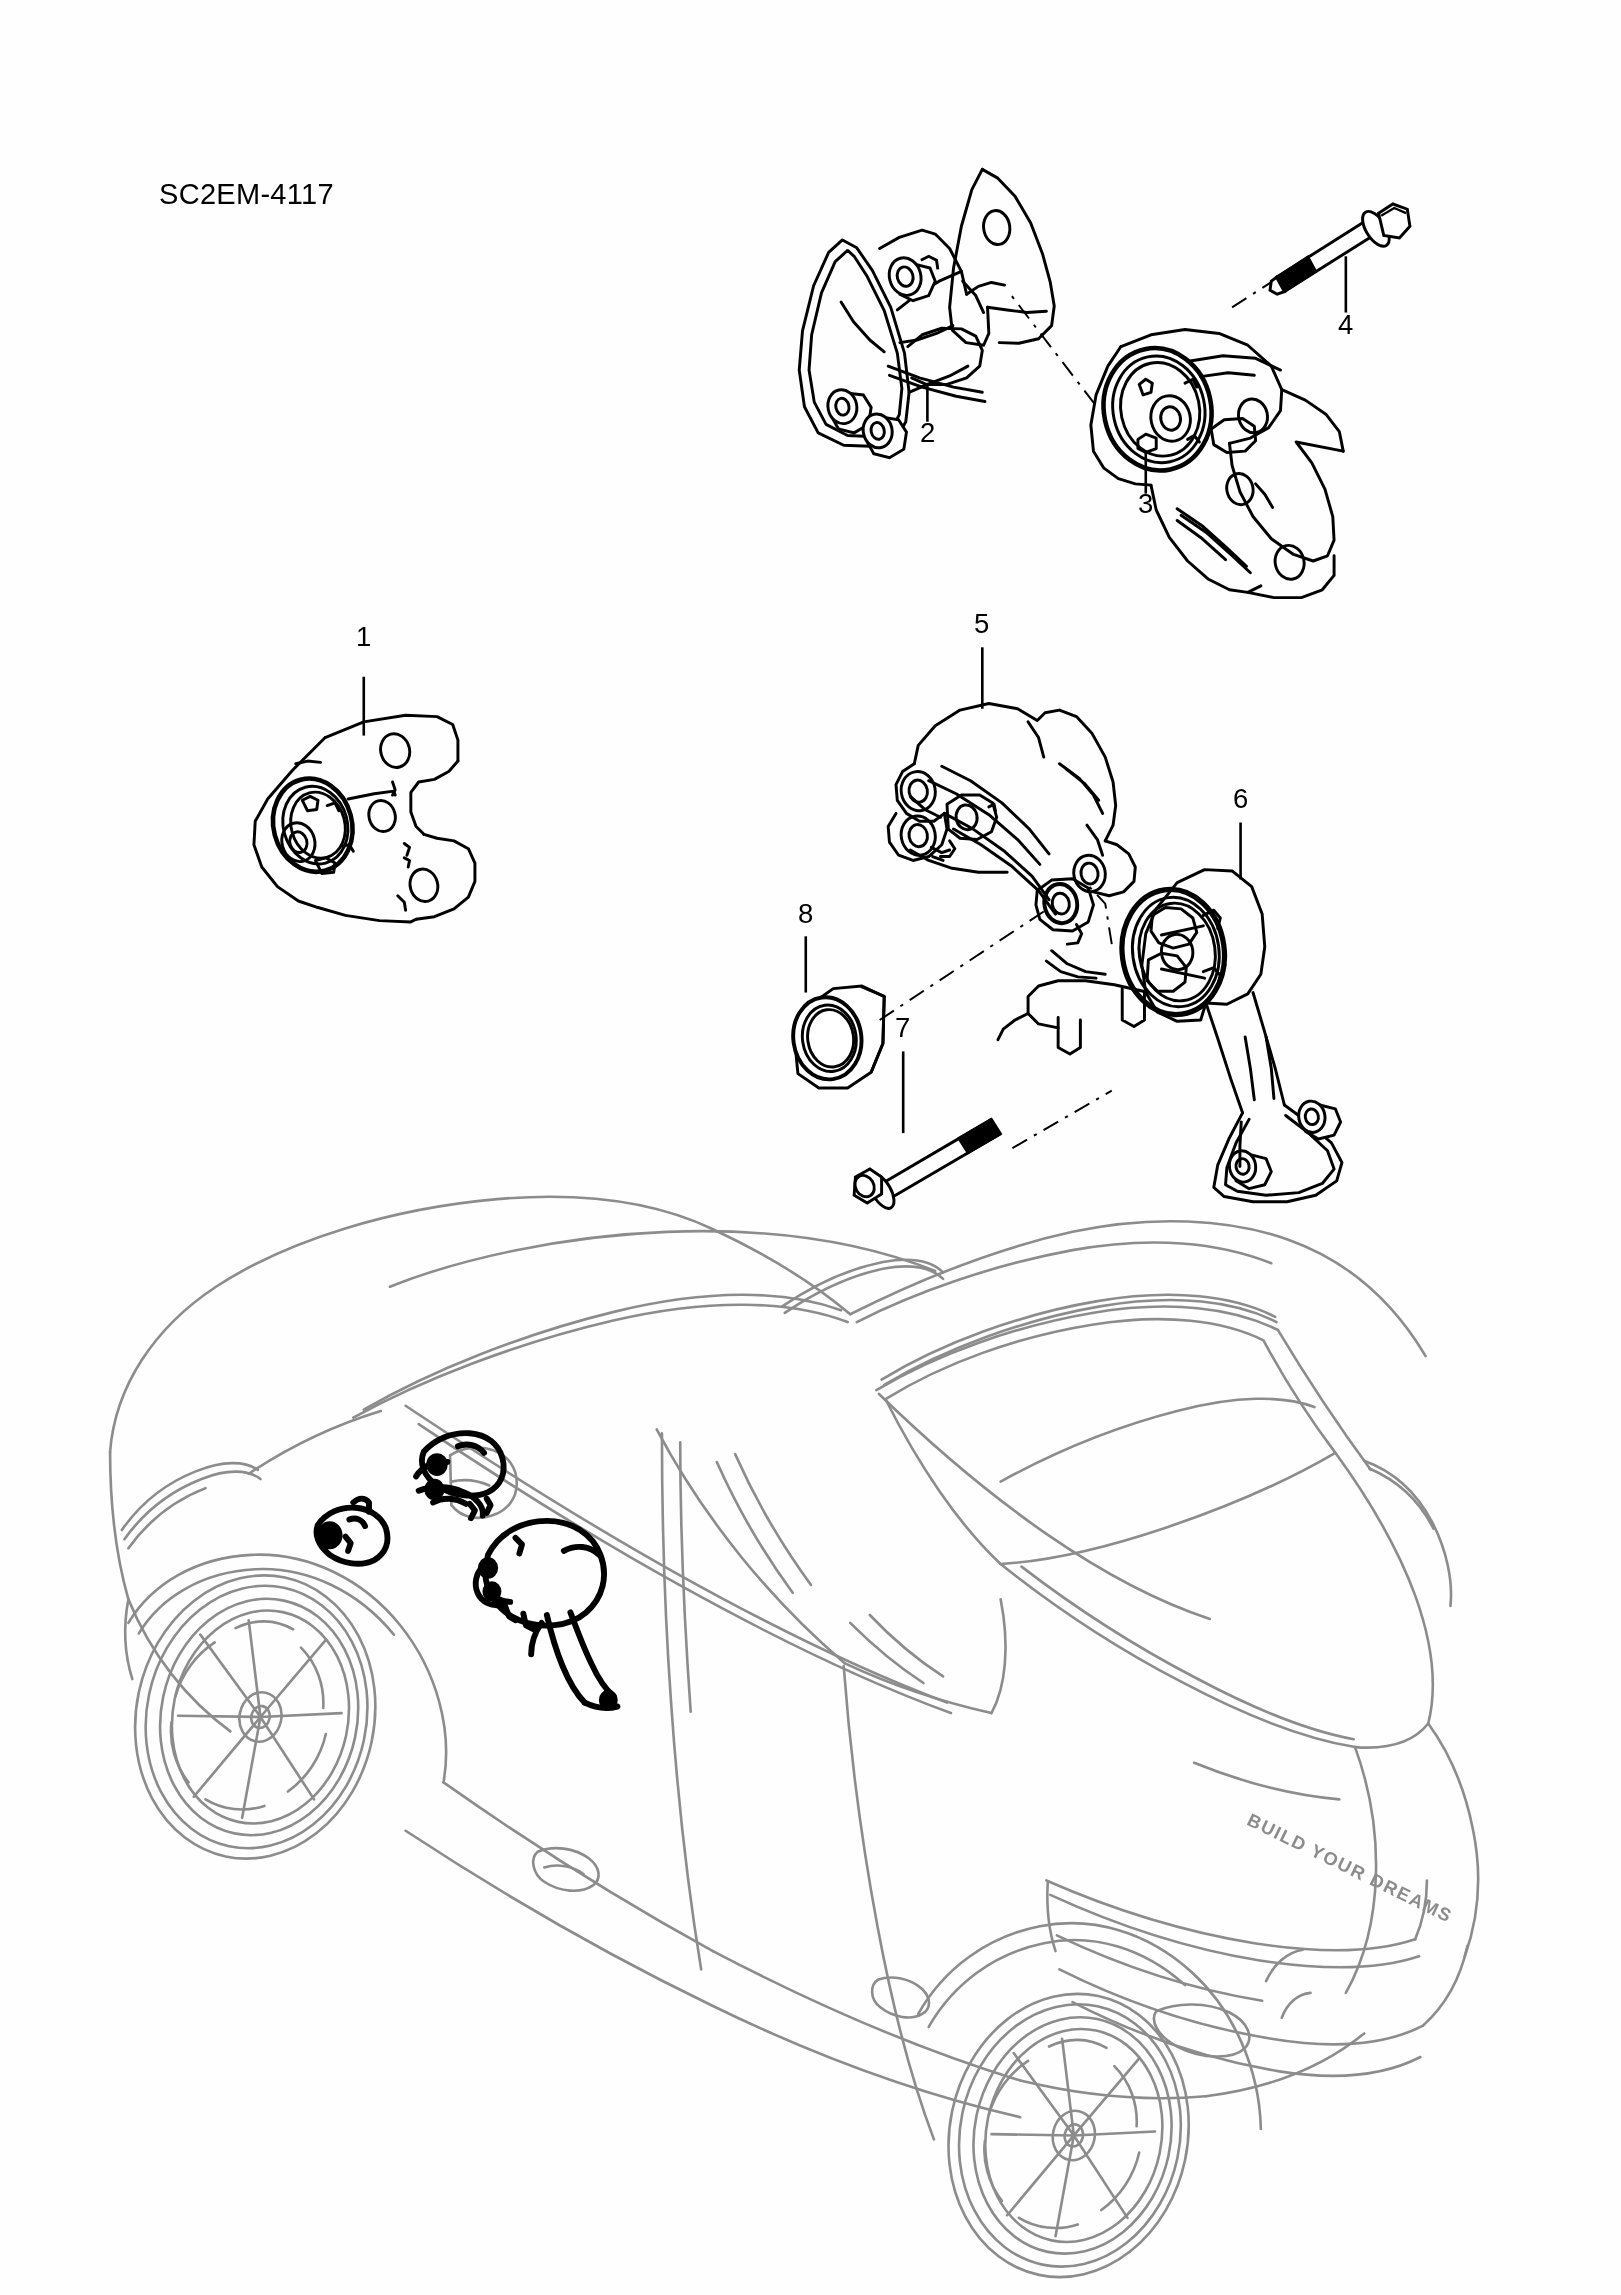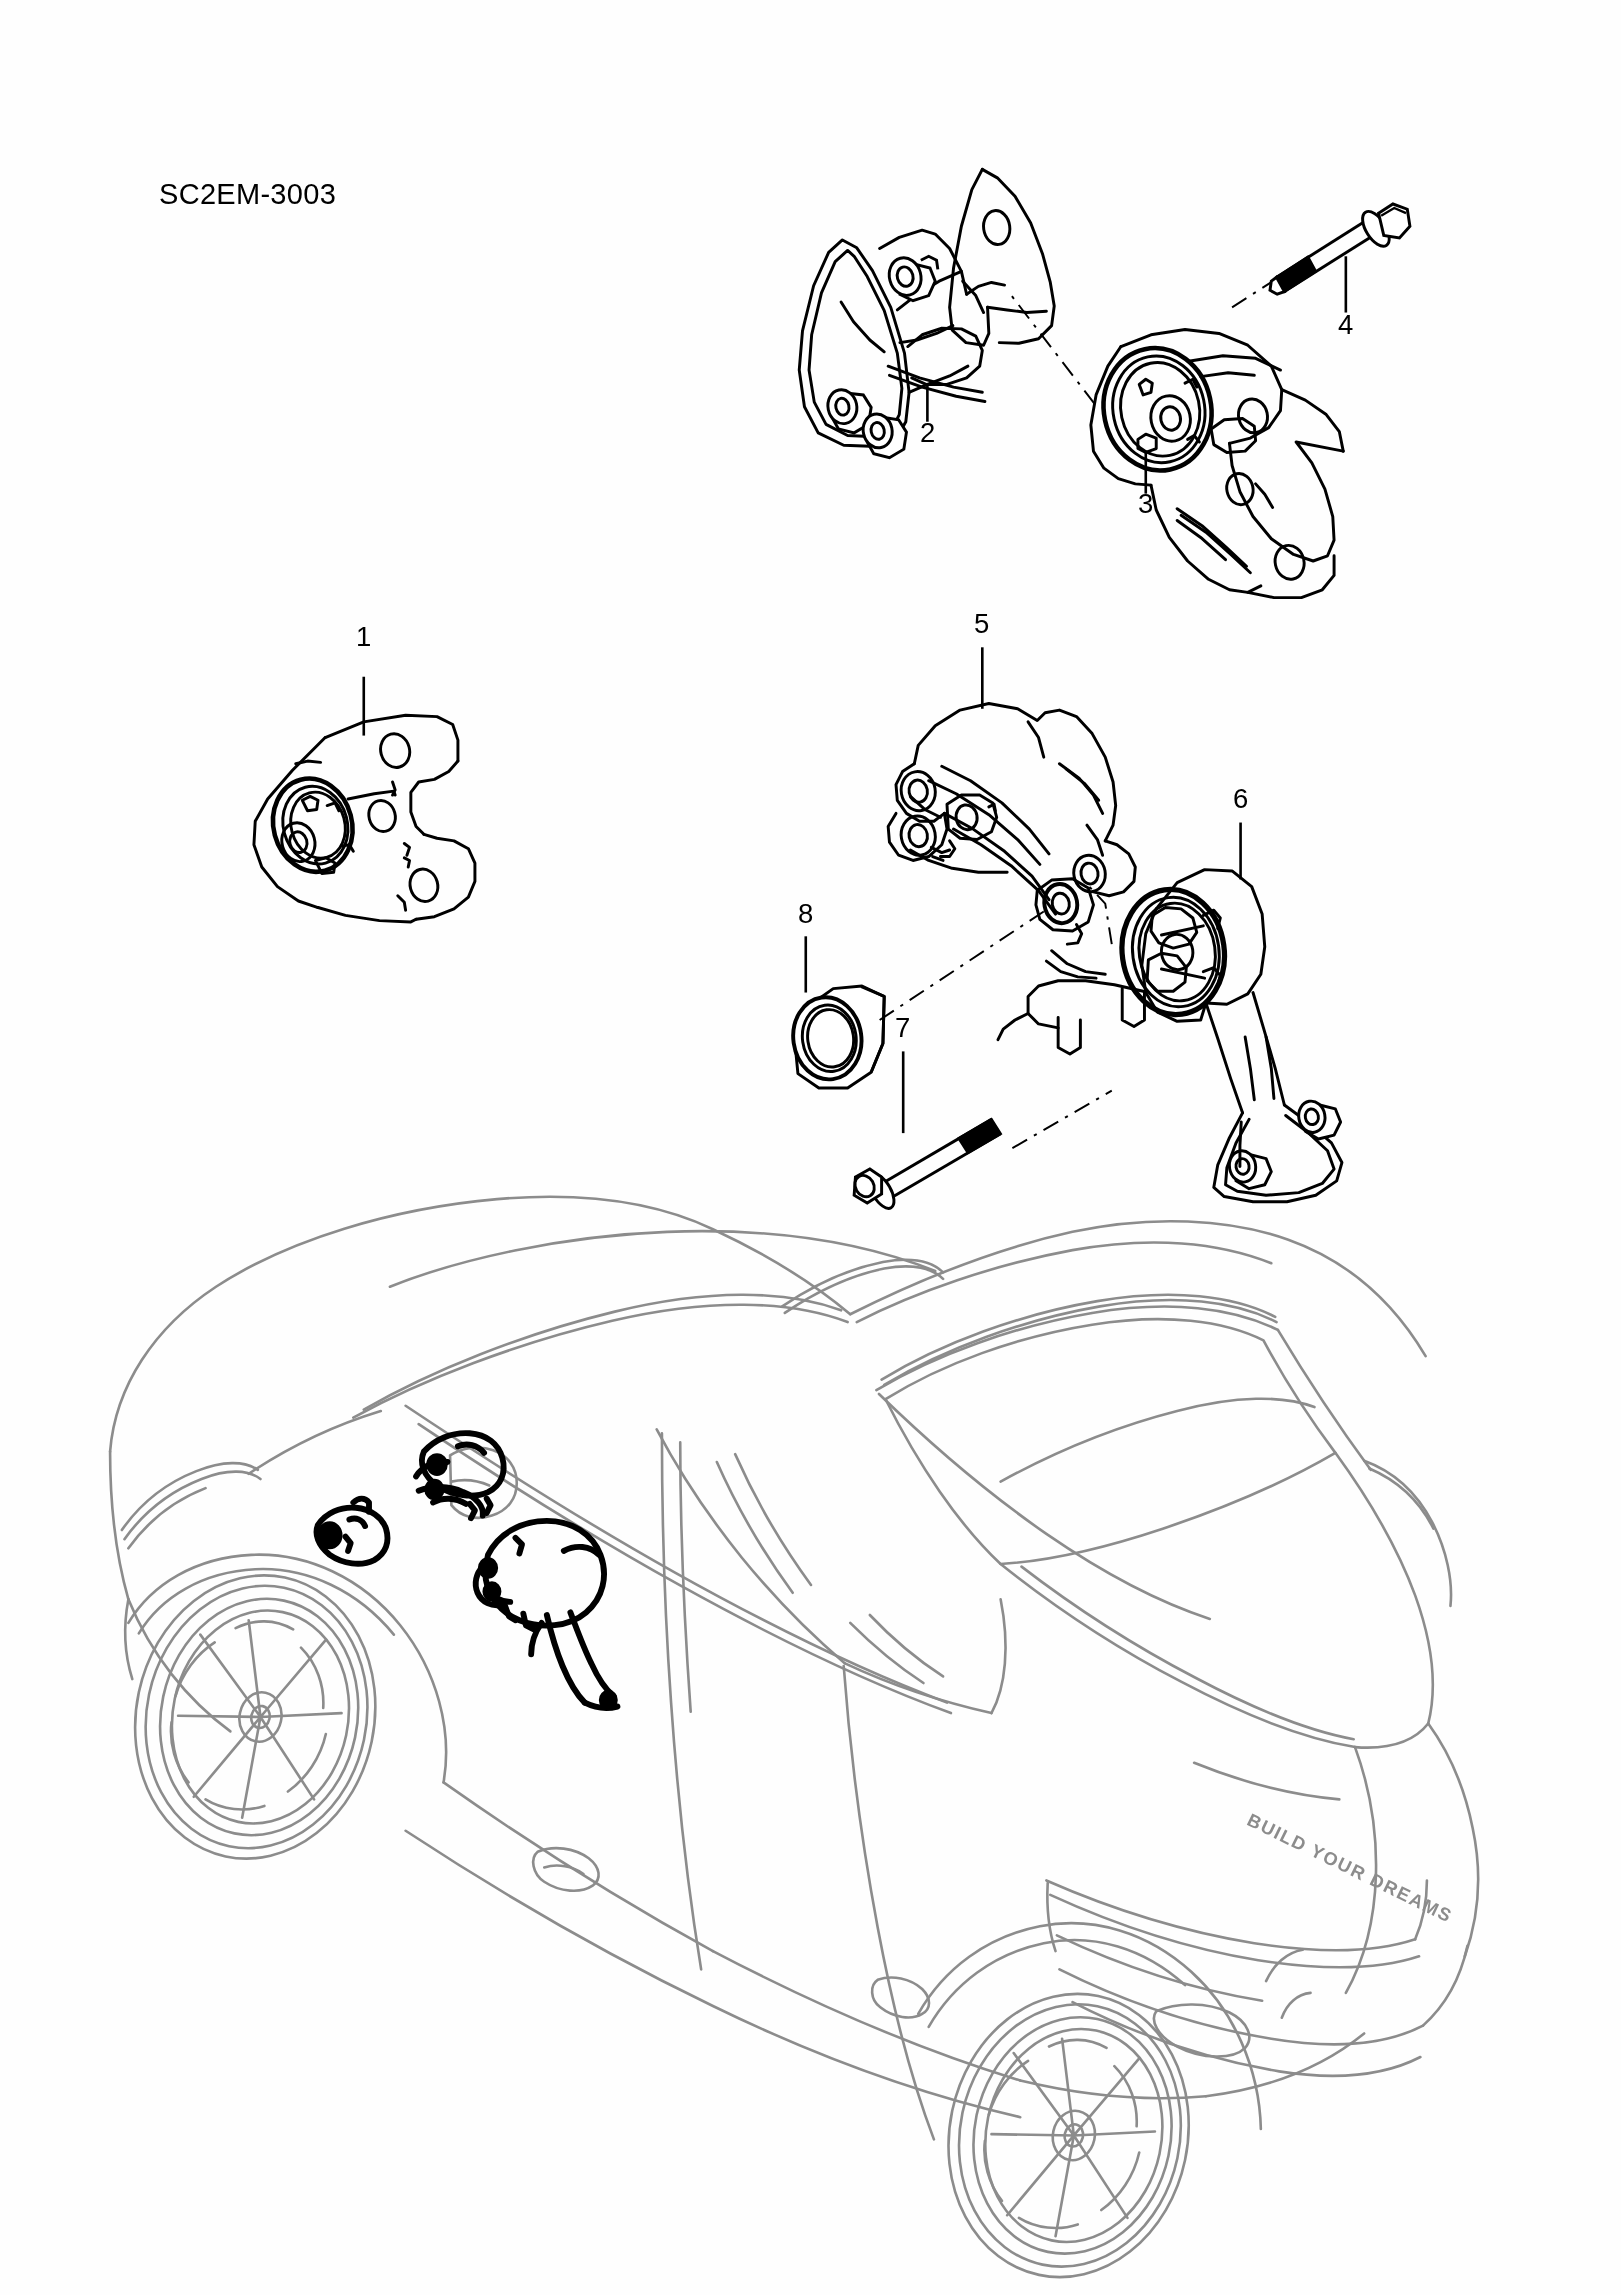--- a/index.html
+++ b/index.html
@@ -40,21 +40,21 @@
     color: #000;
     line-height: 1;
     user-select: none;
   }
 </style>
 </head>
 <body>
 
 <div id="page">
 
-  <div id="diagram-title">SC2EM-3003</div>
+  <div id="diagram-title">SC2EM-4117</div>
 
   <svg id="art" viewBox="0 0 2480 3510" xmlns="http://www.w3.org/2000/svg">
 
     <g fill="none" stroke="#000" stroke-width="4.5" stroke-linejoin="round" stroke-linecap="round">
 
       <path d="M1288 367 L1267 386 L1244 437 L1227 506 L1222 566 L1230 622 L1251 662
                L1290 681 L1340 683 L1371 670 L1385 645 L1390 600 L1383 540 L1362 470
                L1334 414 L1310 379 Z"></path>
 
       <path d="M1296 383 L1277 400 L1256 448 L1241 512 L1237 566 L1245 615 L1263 649

